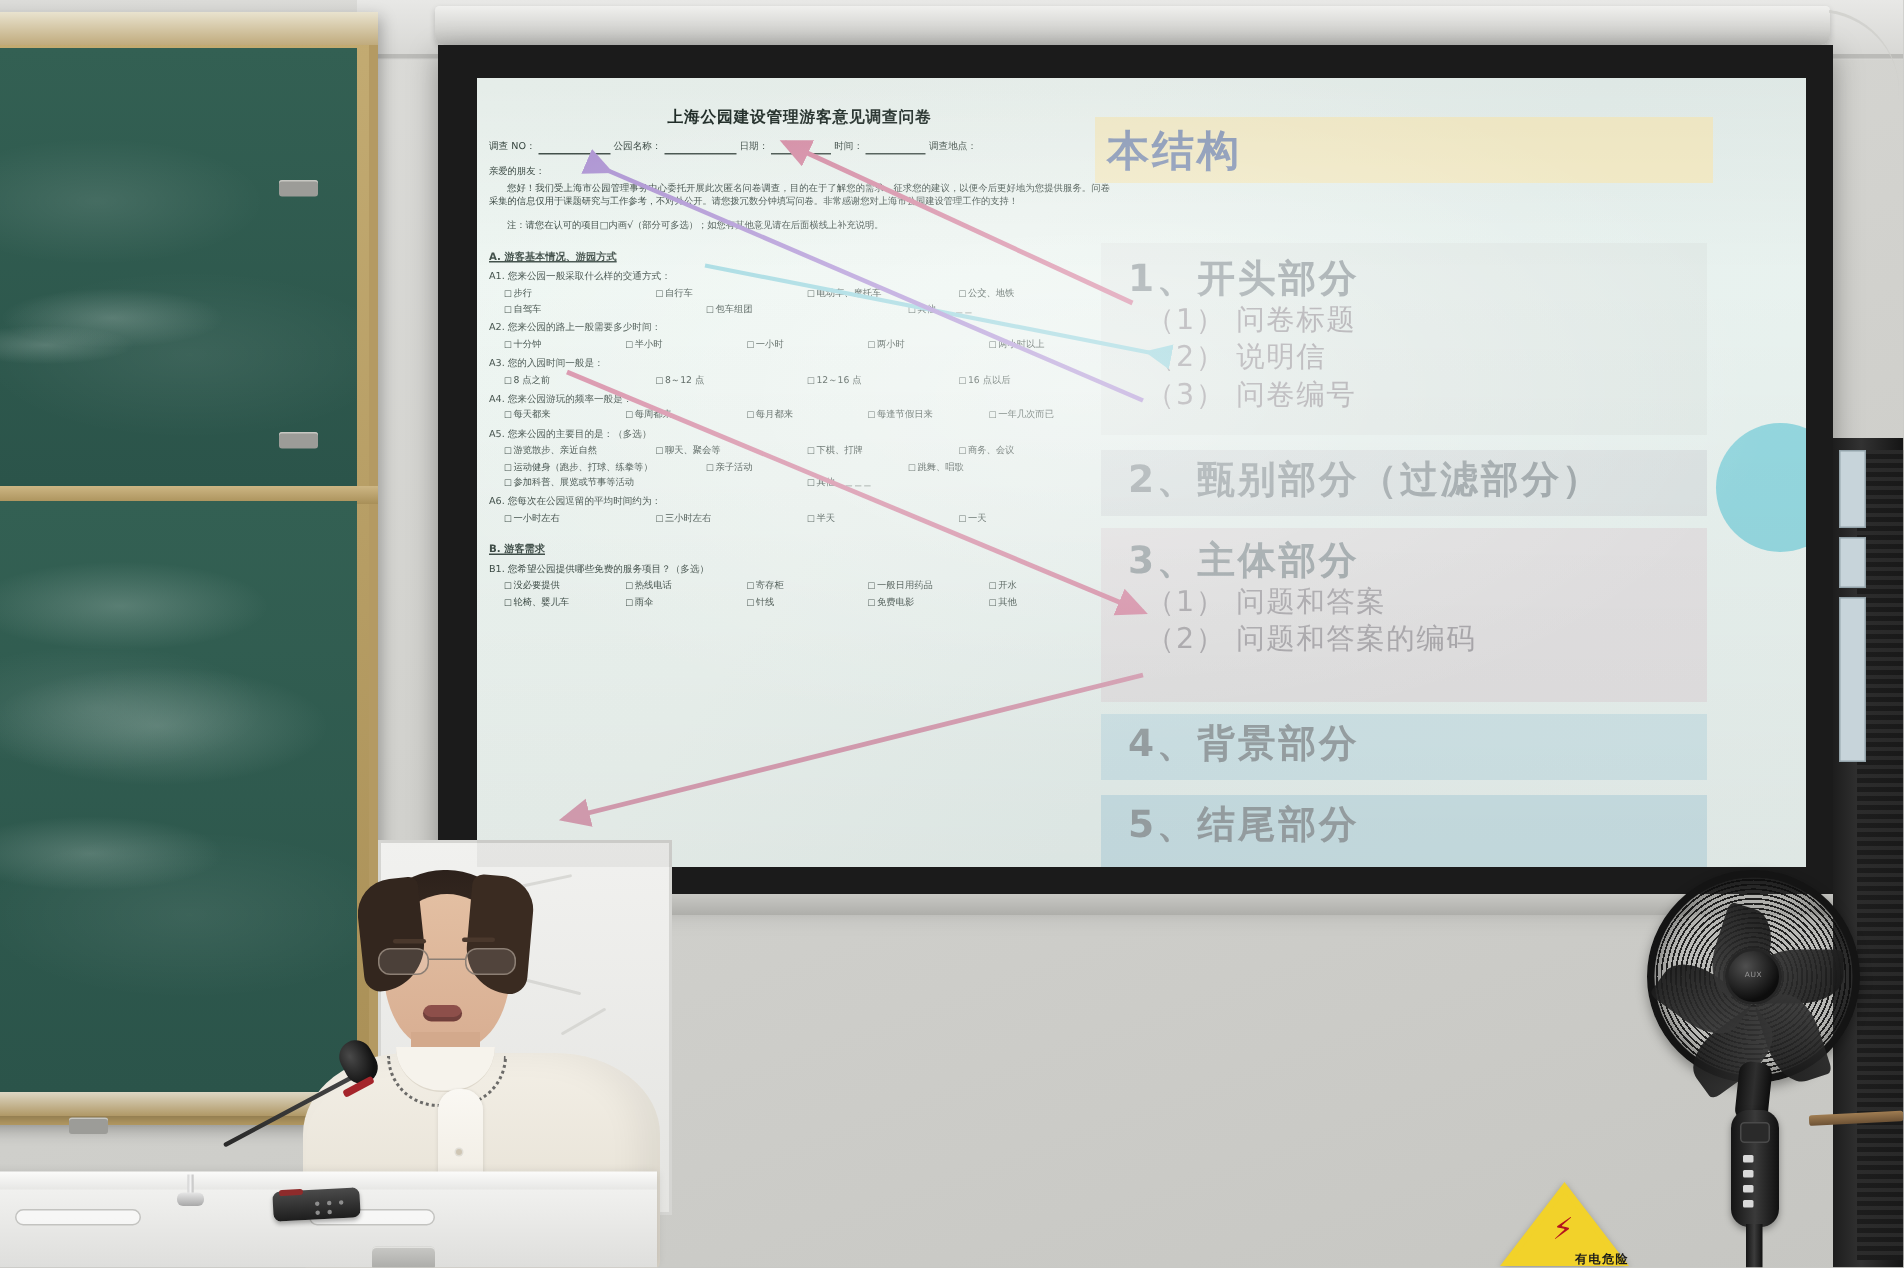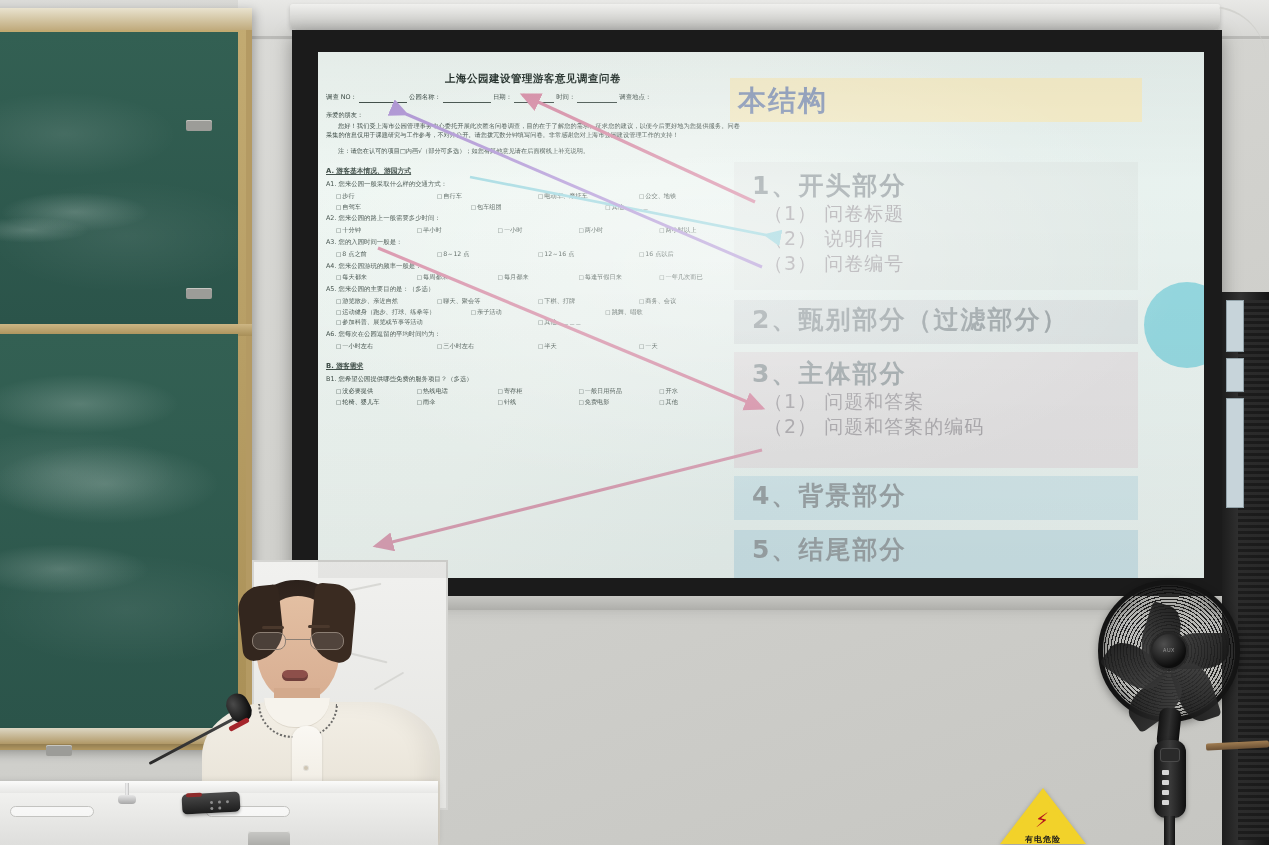--- a/index.html
+++ b/index.html
@@ -389,21 +389,21 @@
   }
   .warn-tri-in{
     position:absolute; left:6px; top:7px; width:0; height:0;
     border-left:37px solid transparent; border-right:37px solid transparent;
     border-bottom:48px solid #f2d22a;
   }
   .warn-bolt{
     position:absolute; left:35px; top:22px; font-size:20px; color:#b4141e; line-height:1;
   }
   .warn-text{
-    position:absolute; left:0; top:46px; width:86px; text-align:center;
+    position:absolute; left:0; top:46px; width:86px; text-align:right;
     font-size:8px; font-weight:bold; color:#1a1a1a; letter-spacing:1px;
   }
 
   
   .wb{
     position:absolute; left:252px; top:560px; width:196px; height:250px;
     background: linear-gradient(180deg,#f1f1ef,#e4e4e1);
     z-index:8;
     box-shadow: inset 0 0 0 2px #d5d5d2;
   }

